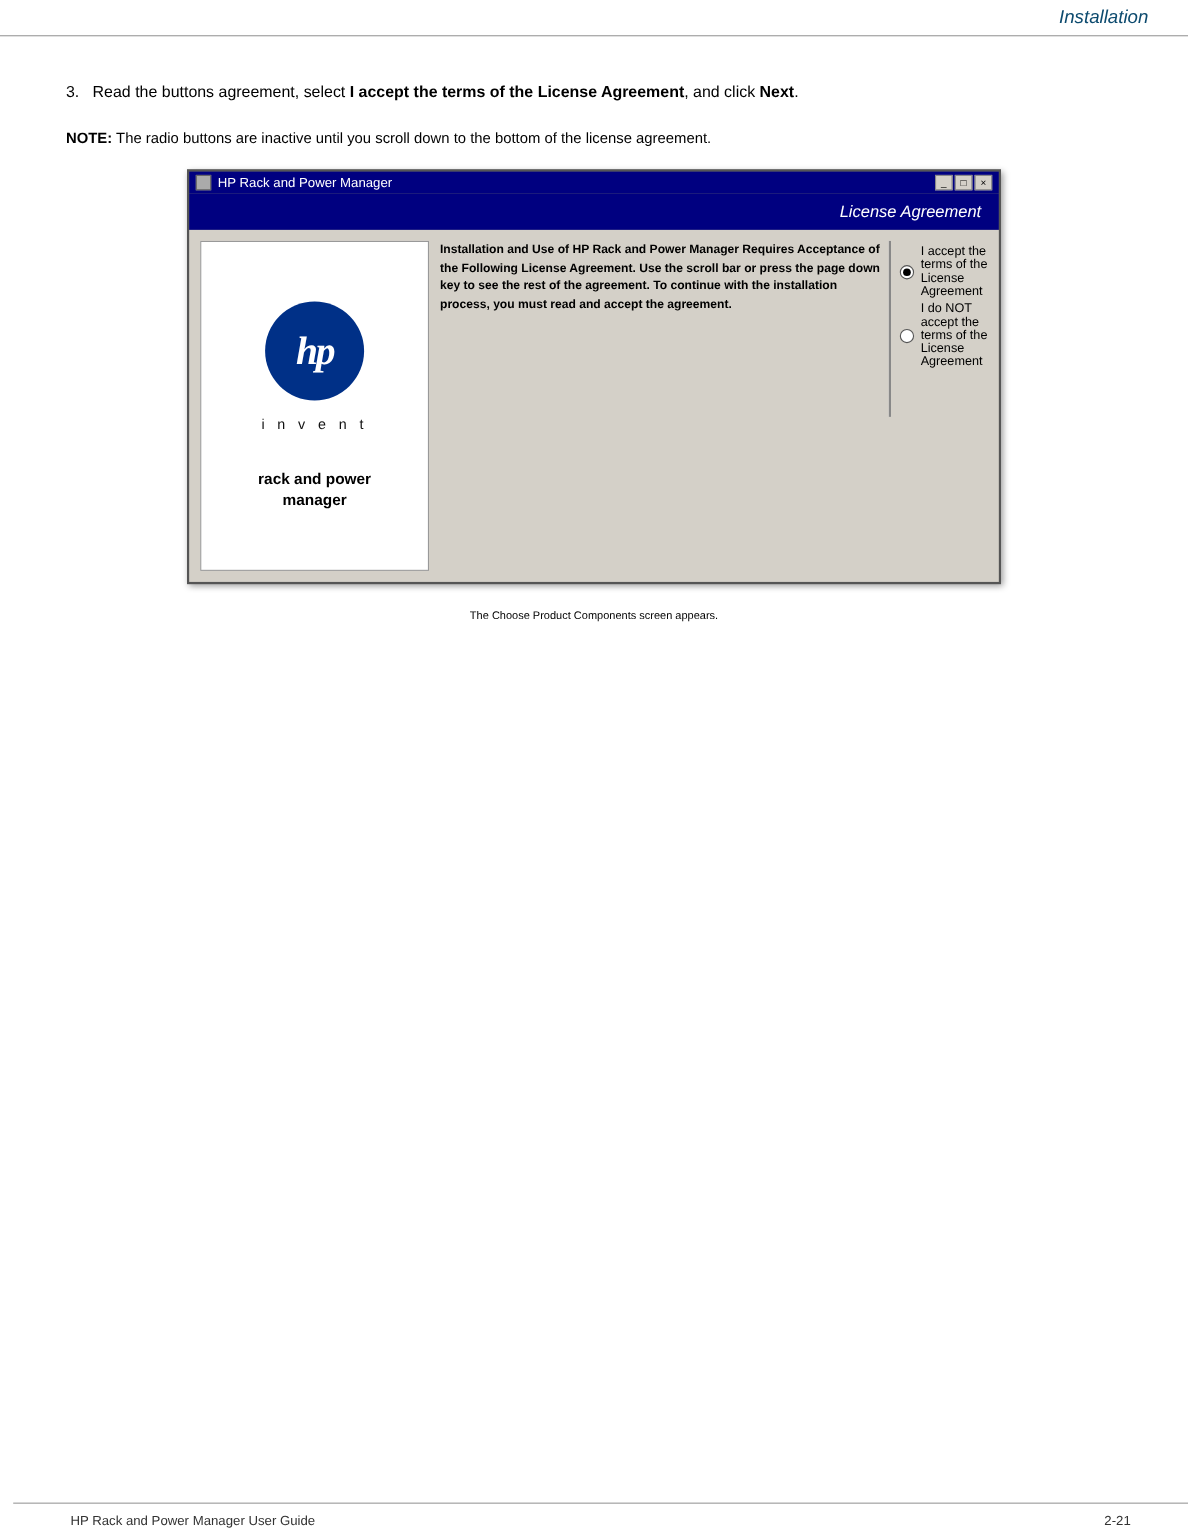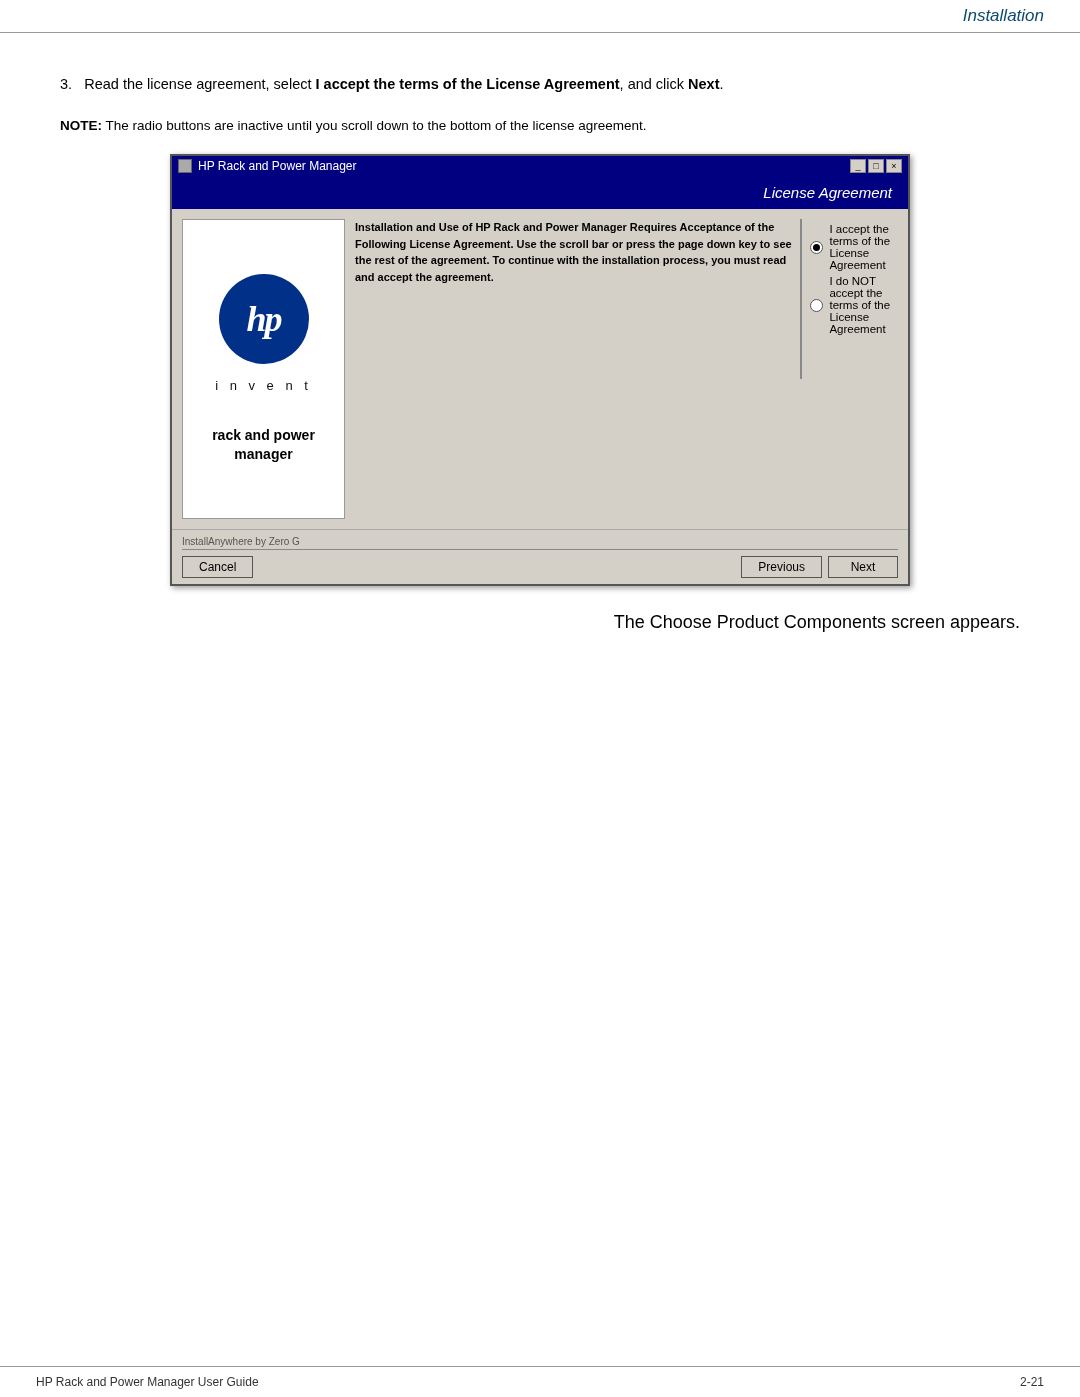--- a/index.html
+++ b/index.html
@@ -113,21 +113,21 @@
     
     .dialog-body {
       display: flex;
       padding: 10px;
       gap: 10px;
       background: #d4d0c8;
     }
 
     
     .dialog-left-panel {
-      width: 163px;
+      width: 208px;
       min-height: 300px;
       background: white;
       border: 1px solid #999;
       display: flex;
       flex-direction: column;
       align-items: center;
       justify-content: center;
       padding: 20px 10px;
       flex-shrink: 0;
     }
@@ -284,54 +284,54 @@
       min-width: 70px;
       text-align: center;
     }
     .footer-right-buttons {
       display: flex;
       gap: 6px;
     }
 
     
     .caption-text {
-      font-size: 18px;
+      font-size: 10px;
       line-height: 1.6;
       margin-top: 4px;
-      text-align: right;
+      text-align: center;
     }
 
     
     .page-footer {
       position: absolute;
       bottom: 0;
-      left: 0;
+      left: 12px;
       right: 0;
       border-top: 1px solid #999;
-      padding: 8px 36px;
+      padding: 8px 52px;
       display: flex;
       justify-content: space-between;
       align-items: center;
       font-size: 12px;
       color: #333;
     }
   </style>
 </head>
 <body>
 
 <div class="page-header">
   <span>Installation</span>
 </div>
 
 <div class="page-content">
 
   <p class="step-text">
     <span>3.</span>
     &nbsp;
-    <span>Read the license agreement, select </span><span class="bold-italic" style="font-weight:bold;">I accept the terms of the License Agreement</span><span>, and click </span><span class="bold-italic" style="font-weight:bold;">Next</span><span>.</span>
+    <span>Read the buttons agreement, select </span><span class="bold-italic" style="font-weight:bold;">I accept the terms of the License Agreement</span><span>, and click </span><span class="bold-italic" style="font-weight:bold;">Next</span><span>.</span>
   </p>
 
   <p class="note-text">
     <span class="note-label">NOTE:</span><span>  The radio buttons are inactive until you scroll down to the bottom of the license agreement.</span>
   </p>
 
   <div class="dialog-window">
 
     <div class="dialog-titlebar">
       <div class="dialog-titlebar-left">
@@ -380,30 +380,20 @@
           </label>
           <label class="radio-option">
             <div class="radio-input"></div>
             <span>I do NOT accept the terms of the License Agreement</span>
           </label>
         </div>
 
       </div>
     </div>
 
-    <div class="dialog-footer">
-      <div class="footer-install-label">InstallAnywhere by Zero G</div>
-      <div class="footer-buttons">
-        <button class="dialog-btn">Cancel</button>
-        <div class="footer-right-buttons">
-          <button class="dialog-btn">Previous</button>
-          <button class="dialog-btn">Next</button>
-        </div>
-      </div>
-    </div>
 
   </div>
 
   <p class="caption-text">The Choose Product Components screen appears.</p>
 
 </div>
 
 <div class="page-footer">
   <span>HP Rack and Power Manager User Guide</span>
   <span>2-21</span>

